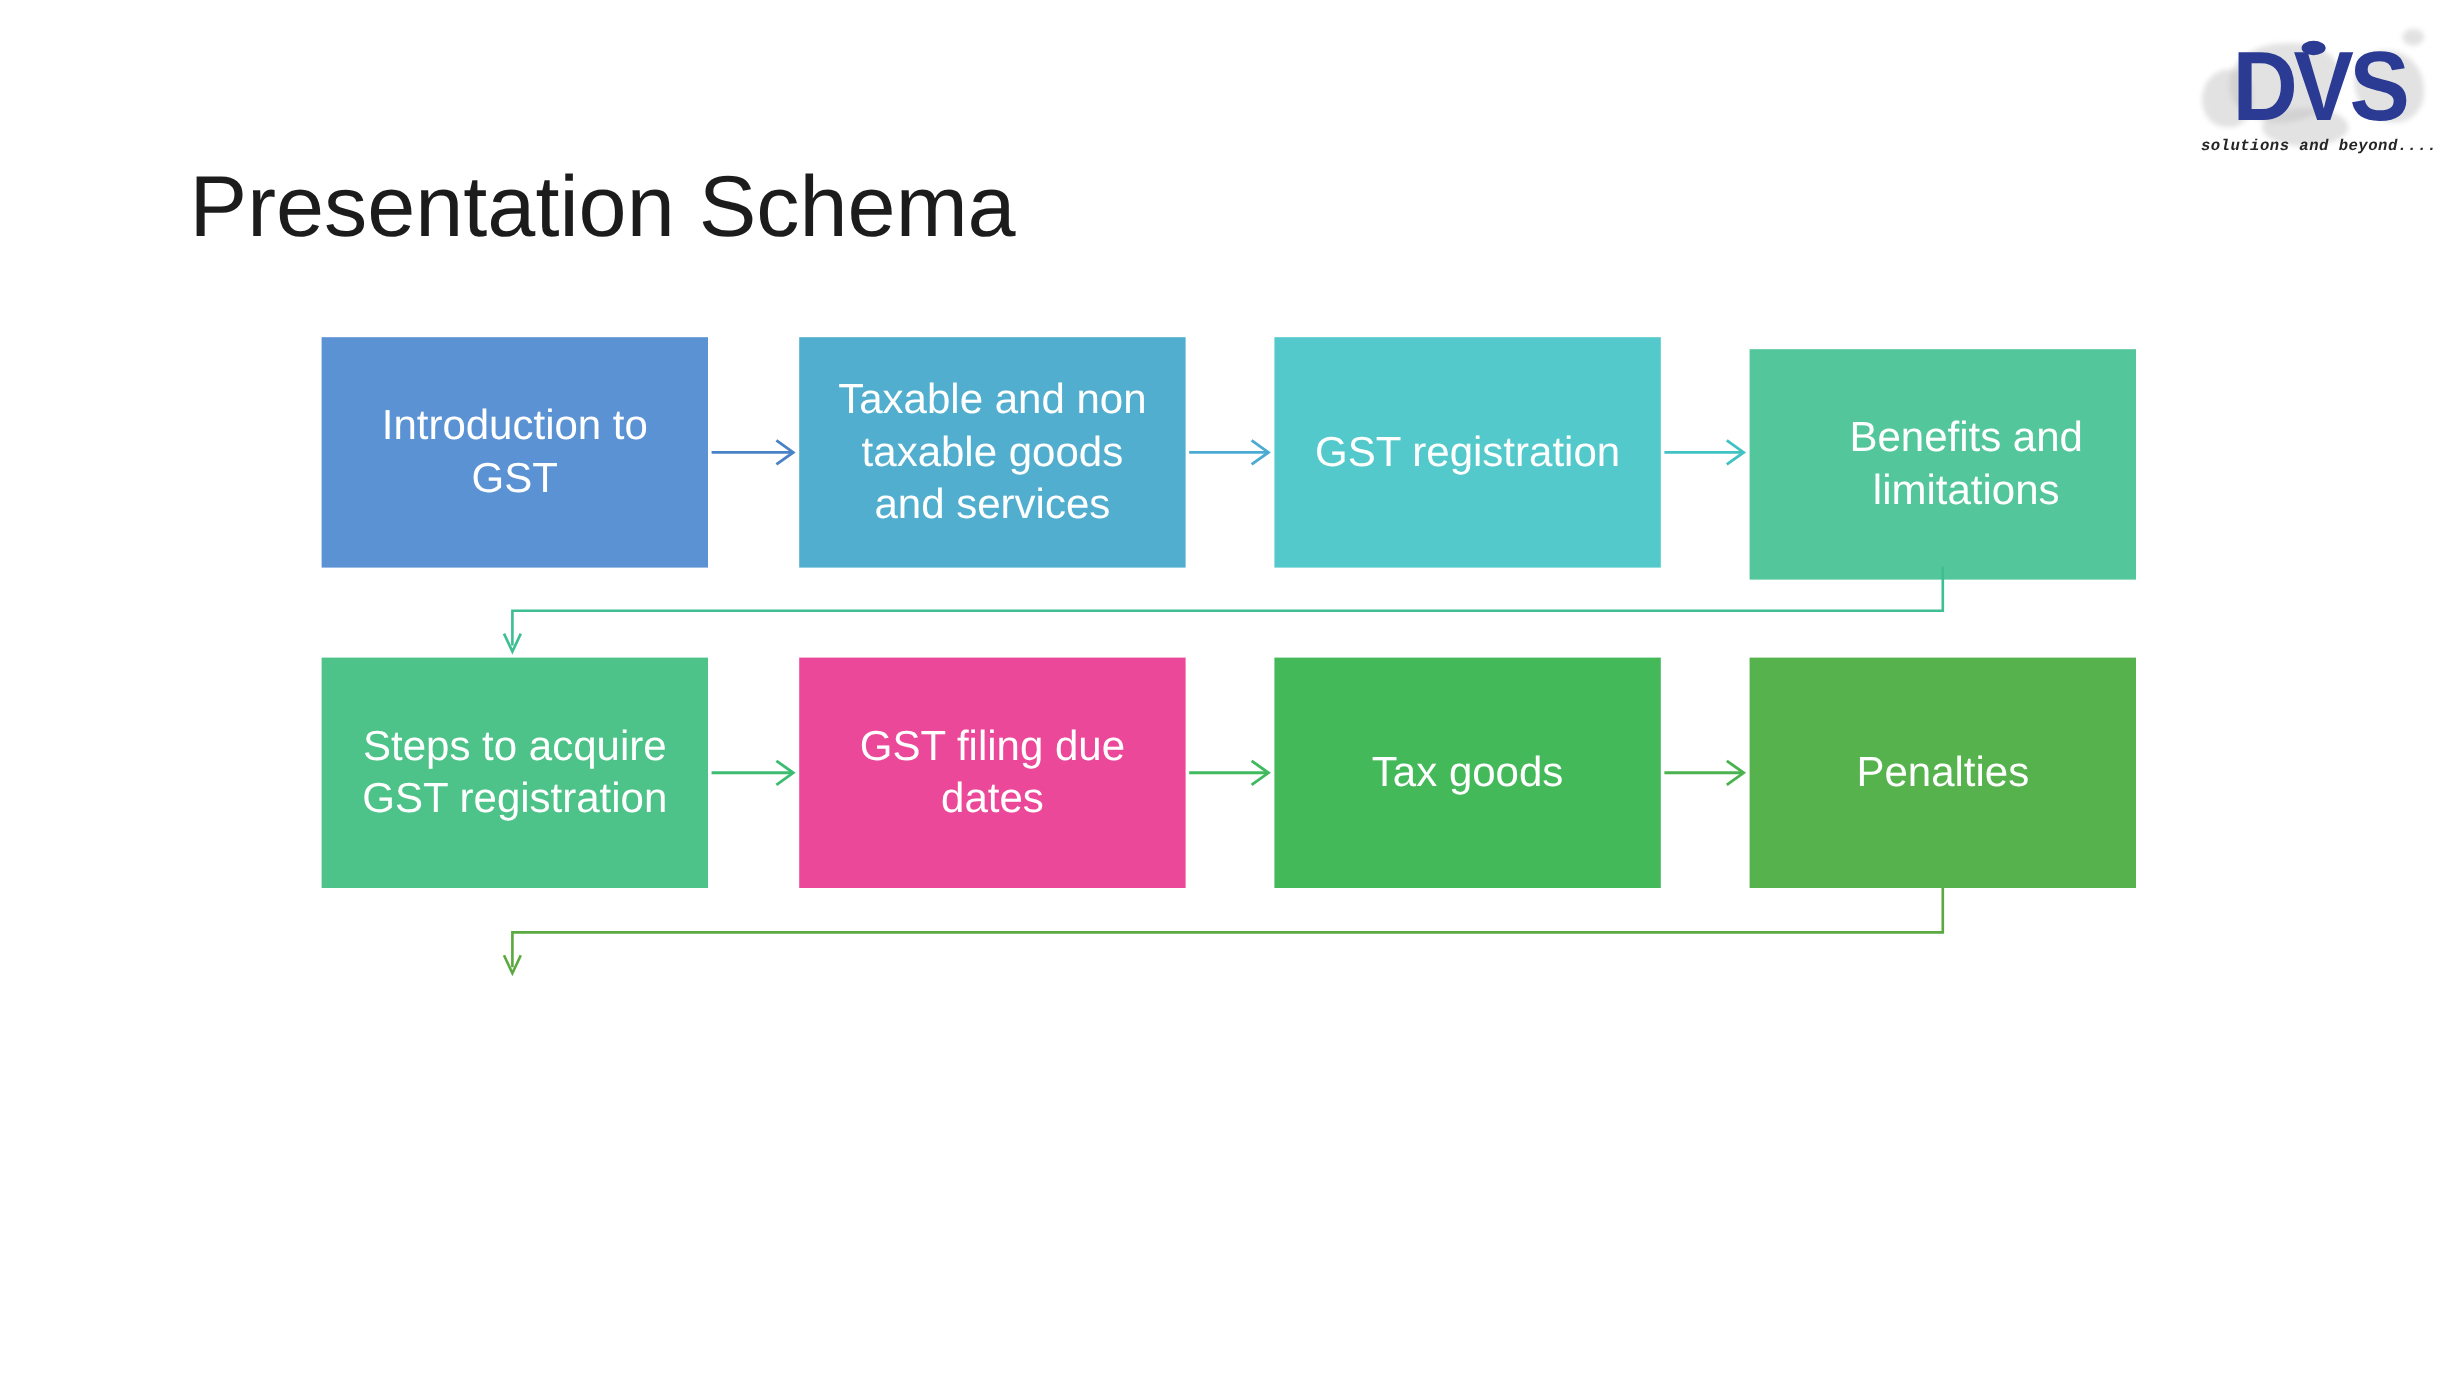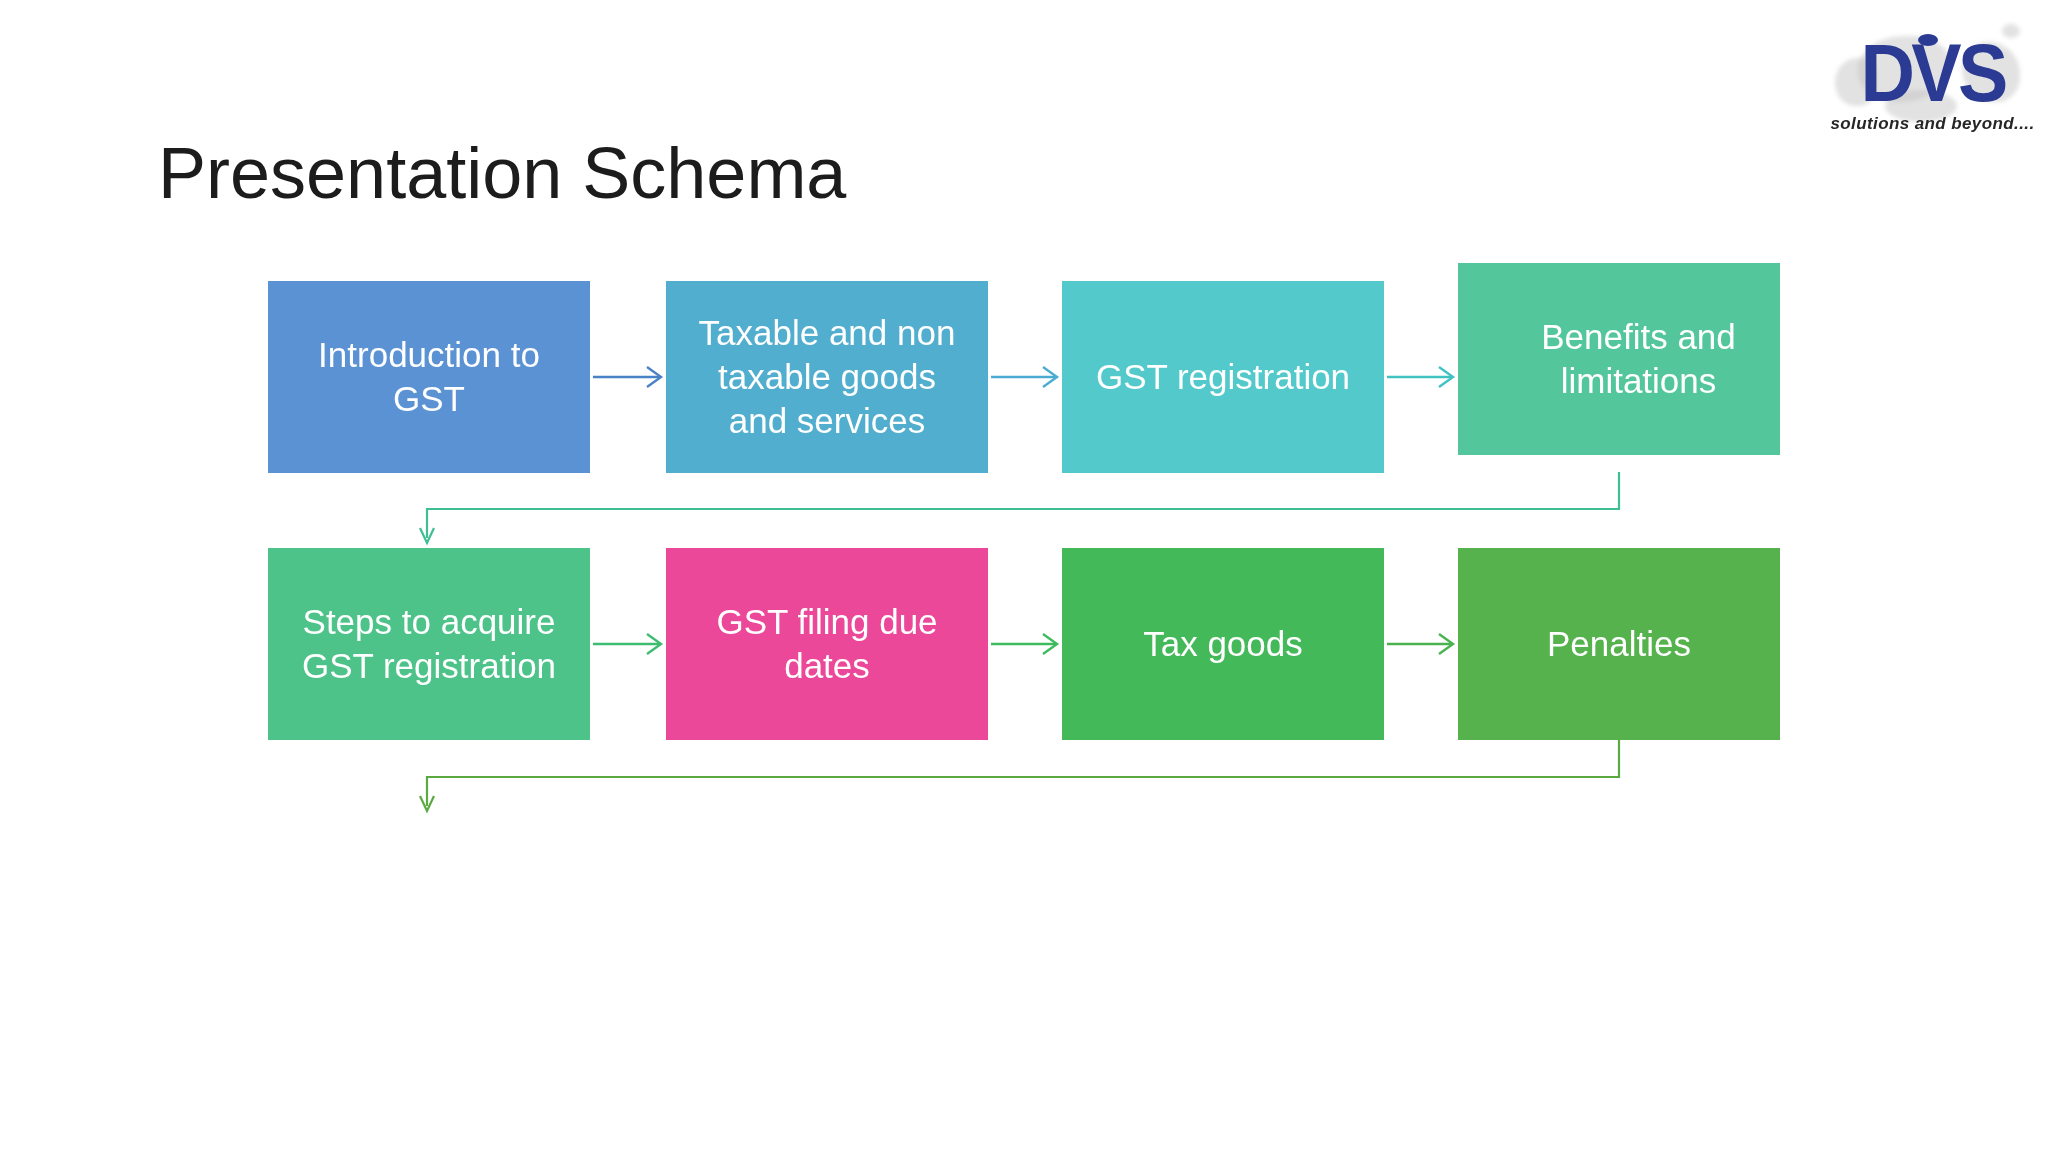--- a/index.html
+++ b/index.html
@@ -55,24 +55,24 @@
     left:88px;top:16px;
     width:20px;height:12px;
     border-radius:50%;
     background:#2b3a92;
   }
   .logo-tagline{
     position:absolute;
     left:0px;top:96px;
     width:100%;
     text-align:center;
-    font-family:Liberation Sans, sans-serif;
+    font-family:Liberation Mono, monospace;
     font-style:italic;
     font-weight:700;
-    font-size:17px;
+    font-size:13px;
     letter-spacing:.4px;
     color:#262626;
     white-space:nowrap;
   }
   
   .node{
     position:absolute;
     width:322px;height:192px;
     display:flex;
     align-items:center;
@@ -106,21 +106,21 @@
     <div class="logo-dot"></div>
     <div class="logo-tagline">solutions and beyond....</div>
   </div>
 
   <div class="node" style="left: 268px; top: 281px; background-color: rgb(91, 146, 212);">Introduction to
 GST</div>
   <div class="node" style="left: 666px; top: 281px; background-color: rgb(82, 174, 206);">Taxable and non
 taxable goods
 and services</div>
   <div class="node" style="left: 1062px; top: 281px; background-color: rgb(83, 201, 203);">GST registration</div>
-  <div class="node" style="left: 1458px; top: 263px; background-color: rgb(83, 199, 155); padding-left: 47px;">Benefits and
+  <div class="node" style="left: 1458px; top: 291px; background-color: rgb(83, 199, 155); padding-left: 47px;">Benefits and
 limitations</div>
 
   <div class="node" style="left: 268px; top: 548px; background-color: rgb(77, 195, 137);">Steps to acquire
 GST registration</div>
   <div class="node" style="left: 666px; top: 548px; background-color: #ec4899;">GST filing due
 dates</div>
   <div class="node" style="left: 1062px; top: 548px; background-color: rgb(67, 185, 89);">Tax goods</div>
   <div class="node" style="left: 1458px; top: 548px; background-color: rgb(85, 178, 76); text-align: center;">Penalties</div>
 
 

